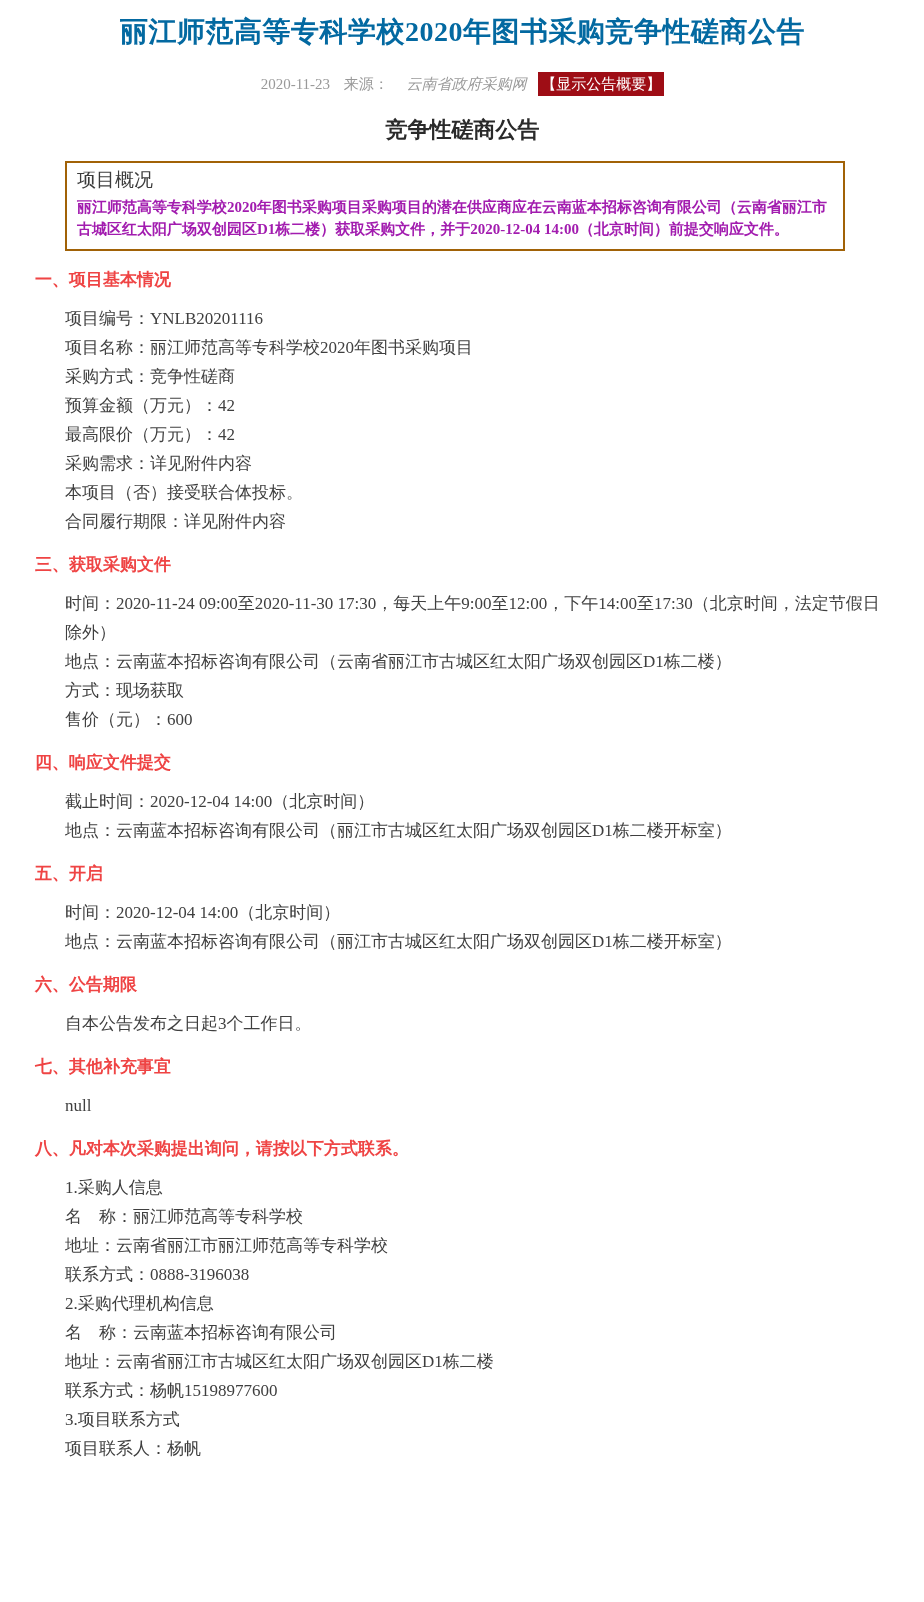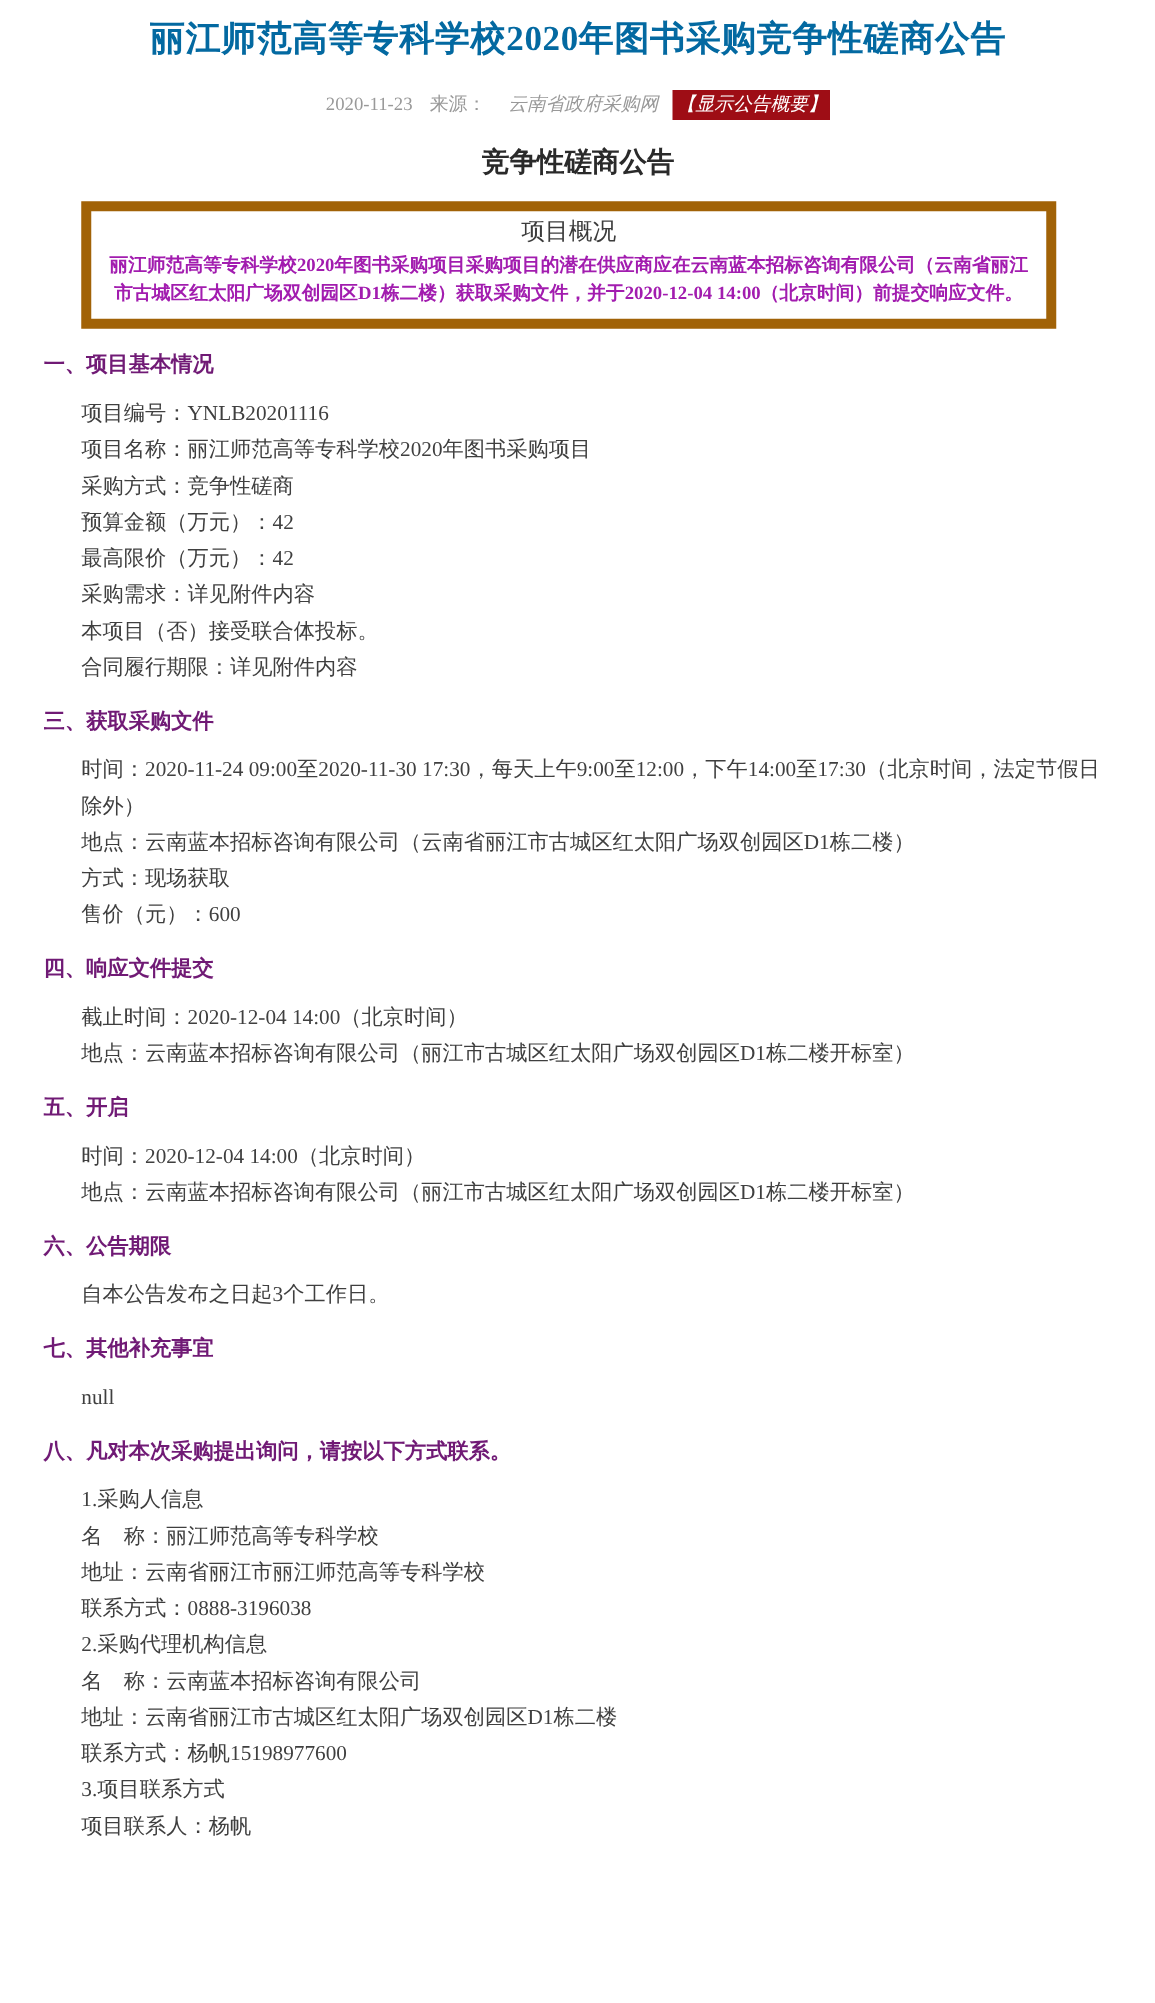--- a/index.html
+++ b/index.html
@@ -38,57 +38,56 @@
   .meta-line .publish-date { margin-right: 10px; }
   .meta-line .source-label { margin-right: 14px; }
   .meta-line .source-name  { margin-right: 8px; font-style: italic; }
   .summary-badge {
     display: inline-block;
     background: #9e0d15;
     color: #ffffff;
     padding: 1px 3px;
     font-size: 15px;
     cursor: pointer;
-    font-style: italic;
   }
   .subtitle {
     margin: 20px 0 0 0;
     text-align: center;
     font-size: 22px;
     font-weight: bold;
     color: #2a2a2a;
     line-height: 28px;
   }
   .overview-box {
     box-sizing: border-box;
     width: 780px;
     margin: 17px 0 0 30px;
-    border: 8px solid #a16207;
+    border: 2px solid #a16207;
     padding: 4px 10px 9px 10px;
-    text-align: center;
+    text-align: left;
   }
   .overview-title {
     font-size: 19px;
     color: #3c3c3c;
     line-height: 26px;
     margin-bottom: 3px;
   }
   .overview-body {
     font-size: 15px;
     color: #a21caf;
     line-height: 22px;
     font-weight: bold;
   }
   .sections { margin-top: 0; }
   .section { margin: 0 0 14px 0; }
   .section-heading {
     margin: 14px 0 10px 0;
     font-size: 17px;
     font-weight: bold;
-    color: #701a75;
+    color: #ef4444;
     line-height: 29px;
     font-family: "Liberation Sans", "DejaVu Sans", sans-serif;
   }
   .section-body { padding-left: 30px; }
   .section-line {
     font-size: 17px;
     line-height: 29px;
     color: #3f3f3f;
   }
 </style>

